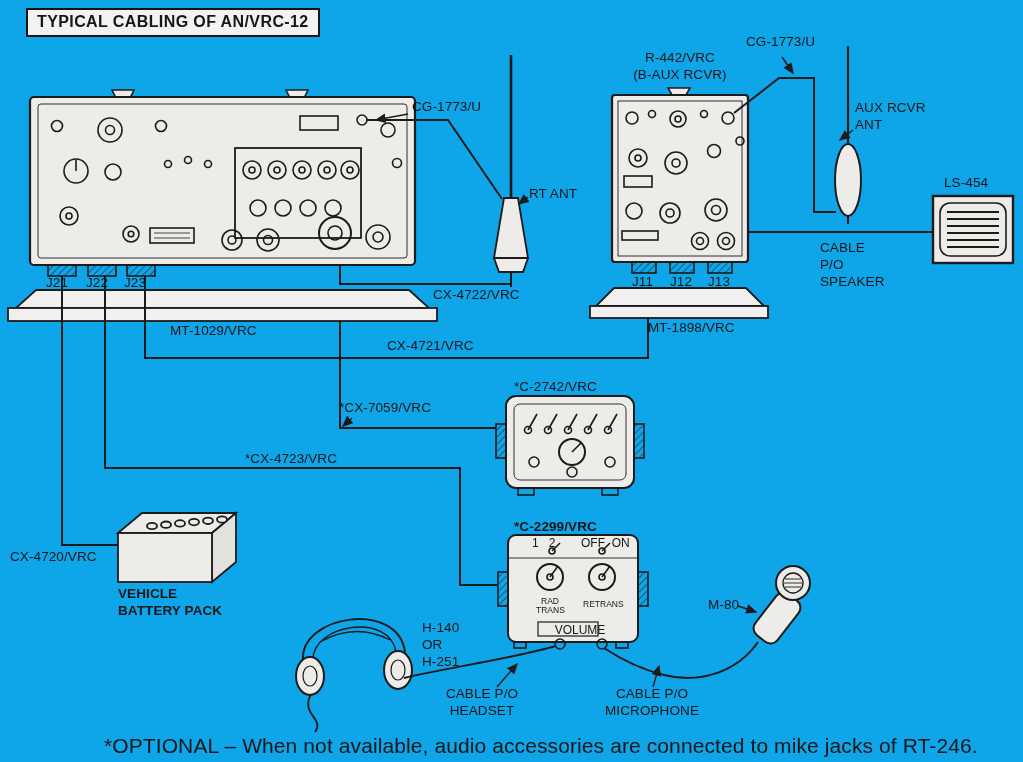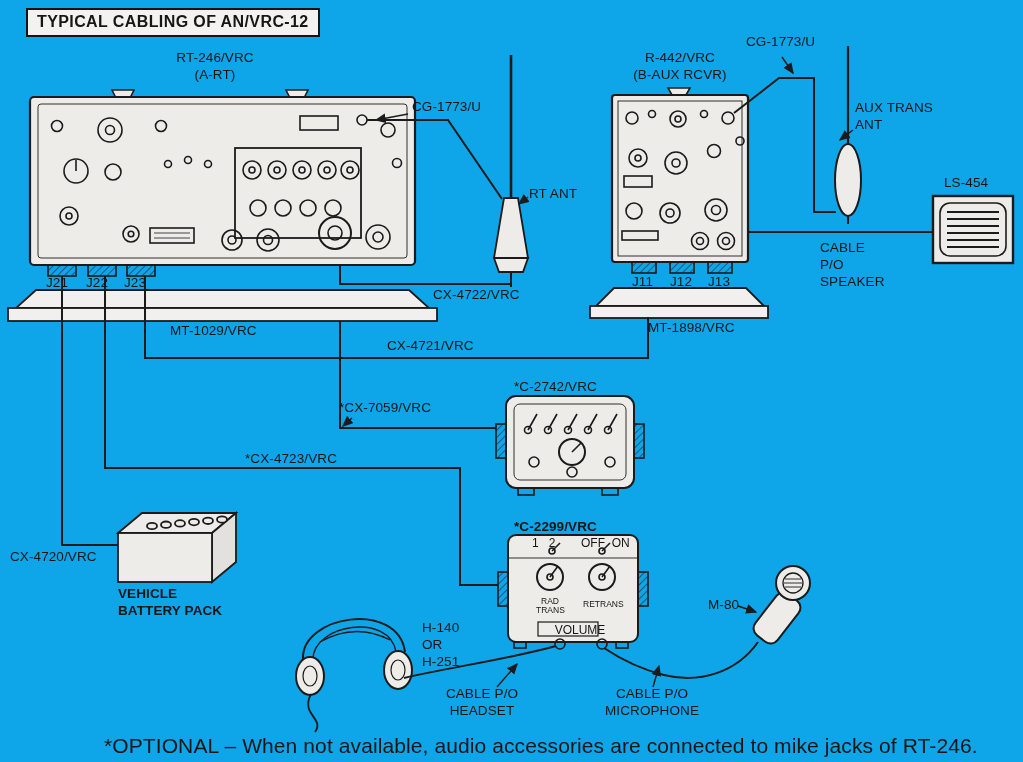--- a/index.html
+++ b/index.html
@@ -278,28 +278,26 @@
     <line x1="528" y1="197" x2="519" y2="204" marker-end="url(#ah)"></line>
     <line x1="738" y1="606" x2="756" y2="612" marker-end="url(#ah)"></line>
     <line x1="497" y1="687" x2="517" y2="664" marker-end="url(#ah)"></line>
     <line x1="653" y1="687" x2="659" y2="666" marker-end="url(#ah)"></line>
     <line x1="352" y1="418" x2="343" y2="426" marker-end="url(#ah)"></line>
   </g>
 </svg>
 
 <div class="lbl title-box">TYPICAL CABLING OF AN/VRC-12</div>
 
-<div class="lbl center l-rt246">RT-246/VRC
-(A-RT)</div>
 <div class="lbl l-cg1773c">CG-1773/U</div>
 <div class="lbl l-rtant">RT ANT</div>
 <div class="lbl l-cg1773r">CG-1773/U</div>
 <div class="lbl center l-r442">R-442/VRC
 (B-AUX RCVR)</div>
-<div class="lbl l-auxant">AUX TRANS
+<div class="lbl l-auxant">AUX RCVR
 ANT</div>
 <div class="lbl l-ls454">LS-454</div>
 <div class="lbl l-spkrcable">CABLE
 P/O
 SPEAKER</div>
 
 <div class="lbl l-j21">J21</div>
 <div class="lbl l-j22">J22</div>
 <div class="lbl l-j23">J23</div>
 <div class="lbl l-mt1029">MT-1029/VRC</div>

